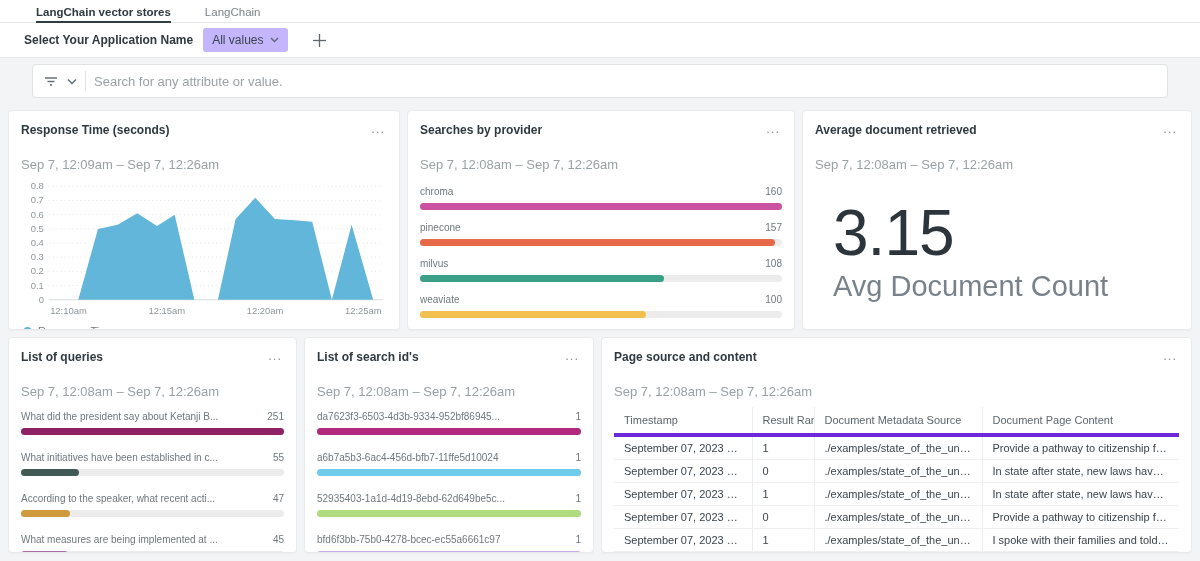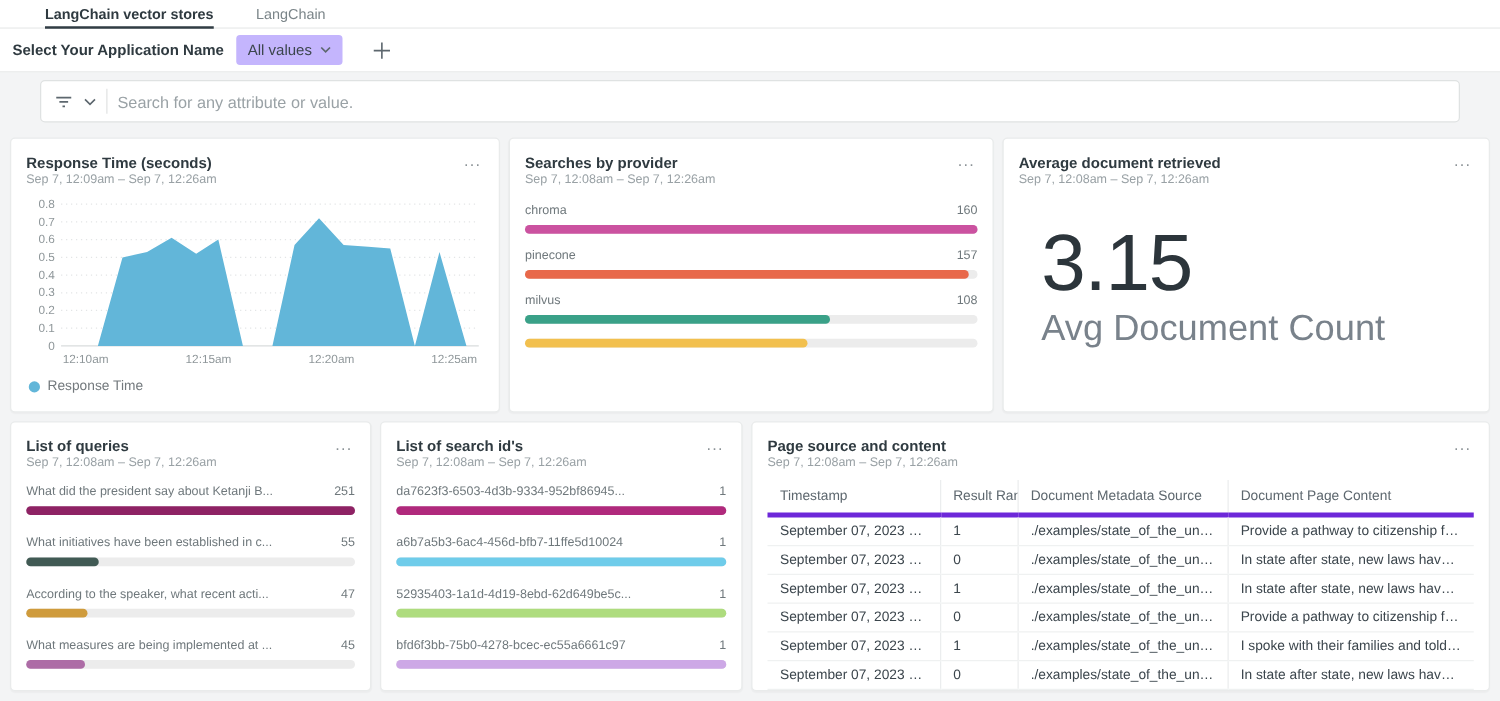--- a/index.html
+++ b/index.html
@@ -1,42 +1,42 @@
 <!DOCTYPE html>
 <html><head>
 <meta charset="utf-8">
 <style>
   *{box-sizing:border-box;margin:0;padding:0;font-family:"Liberation Sans",sans-serif}
   html,body{width:1200px;height:561px;overflow:hidden;background:#f3f4f5}
   
   .tabbar{background:#fff;display:flex;gap:34px;padding:0 36px;border-bottom:1px solid #e5e7e7;height:23px;}
   .tab{font-size:11.5px;color:#7b8589;padding:6px 0 5px;border-bottom:2px solid transparent;margin-bottom:-1px;cursor:pointer;white-space:nowrap}
   .tab.active{color:#2f3a40;font-weight:700;border-color:#313d44}
-  .filterrow{background:#fff;height:35px;display:flex;align-items:center;padding:0 10px;border-bottom:1px solid #e7e9e9}
+  .filterrow{background:#fff;height:35px;display:flex;align-items:center;padding:0 24px;border-bottom:1px solid #e7e9e9}
   .flabel{font-size:12px;font-weight:700;color:#2f3a40;margin-right:10px}
   .pill{display:flex;align-items:center;gap:6px;background:#c4b5fd;border:none;border-radius:3px;padding:5px 9px;font-size:12px;color:#3b454c;cursor:pointer}
   .plusbtn{background:none;border:none;margin-left:22px;cursor:pointer;display:flex;align-items:center;padding:2px}
   .searchstrip{height:46px;display:flex;align-items:center;padding:0 32px}
   .searchbox{flex:1;height:34px;background:#fff;border:1px solid #dfe2e2;border-radius:4px;display:flex;align-items:center;padding:0 10px;gap:8px}
   .sdiv{width:1px;height:20px;background:#e2e4e4}
   .searchbox input{border:none;outline:none;flex:1;font-size:13px;color:#3b454c;background:transparent}
   .searchbox input::placeholder{color:#9aa2a6}
   .iconbtn{background:none;border:none;cursor:pointer;display:flex;align-items:center;padding:0}
   
   .row{display:flex;gap:7px;padding:0 8px}
   .row1{margin-top:6px}
   .row1 .card{height:220px}
   .row2{margin-top:7px}
   .row2 .card{height:216px}
   .c1{width:392px}.c2{width:388px}.c3{flex:1}
   .c4{width:289px}.c5{width:290px}.c6{flex:1}
   .card{background:#fff;border:1px solid #e9ebeb;border-radius:4px;padding:12px;overflow:hidden;box-shadow:0 1px 1px rgba(0,0,0,.03)}
   .chead{display:flex;justify-content:space-between;align-items:flex-start;margin-bottom:8px}
   .ctitle{font-size:12px;font-weight:700;color:#2f3a40}
-  .csub{font-size:10px;color:#99a1a5;margin-top:1px}
+  .csub{font-size:13px;color:#99a1a5;margin-top:20px}
   .cmenu{border:none;background:none;color:#8b9296;font-size:13px;letter-spacing:1px;cursor:pointer;line-height:8px;padding:2px}
   
   .legend{display:flex;align-items:center;gap:6px;font-size:11px;color:#73797d;margin-top:3px;padding-left:2px}
   .ldot{width:9px;height:9px;border-radius:50%}
   
   .bg-row{margin-bottom:12px}
   .bg-row.tall{margin-bottom:17px}
   .bg-top{display:flex;justify-content:space-between;align-items:baseline;font-size:10px;color:#6f787c;margin-bottom:6px;gap:8px}
   .bg-label{white-space:nowrap;overflow:hidden;flex:1}
   .bg-value{flex:none}
@@ -171,20 +171,24 @@
           <div class="bg-row">
             <div class="bg-top">
               <span class="bg-label">milvus</span>
               <span class="bg-value">108</span>
             </div>
             <div class="bg-track">
               <div class="bg-fill" style="width: 67.5%; background: rgb(58, 161, 136);"></div>
             </div>
           </div>
           <div class="bg-row">
+            <div class="bg-top">
+              <span class="bg-label">weaviate</span>
+              <span class="bg-value">100</span>
+            </div>
             <div class="bg-track">
               <div class="bg-fill" style="width: 62.5%; background: rgb(242, 192, 78);"></div>
             </div>
           </div>
         </div>
     </div>
 
     <div class="card c3">
       <div class="chead">
         <div>

